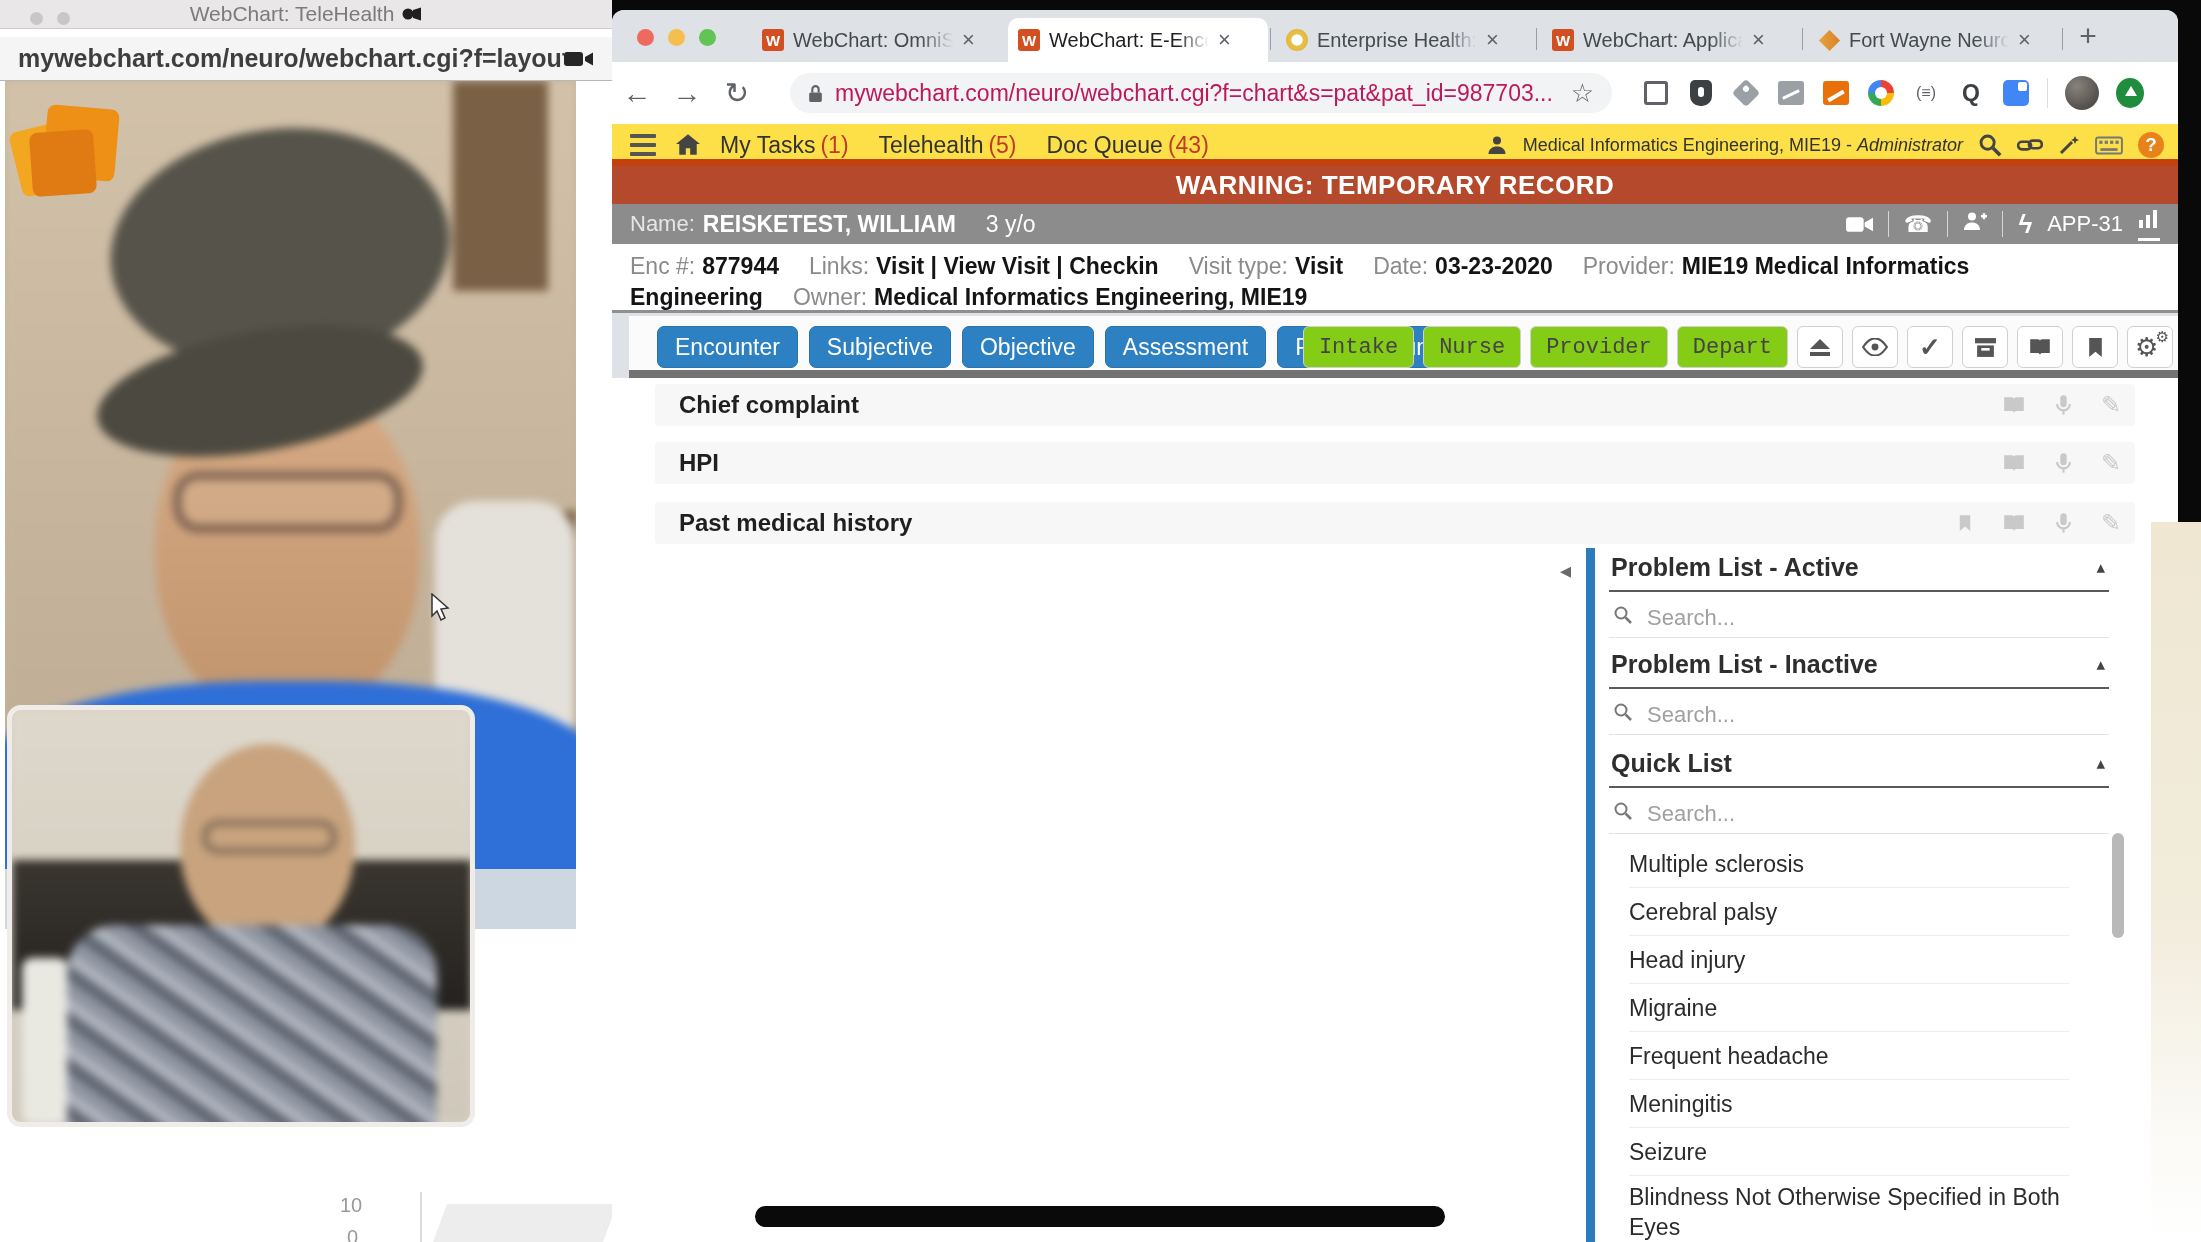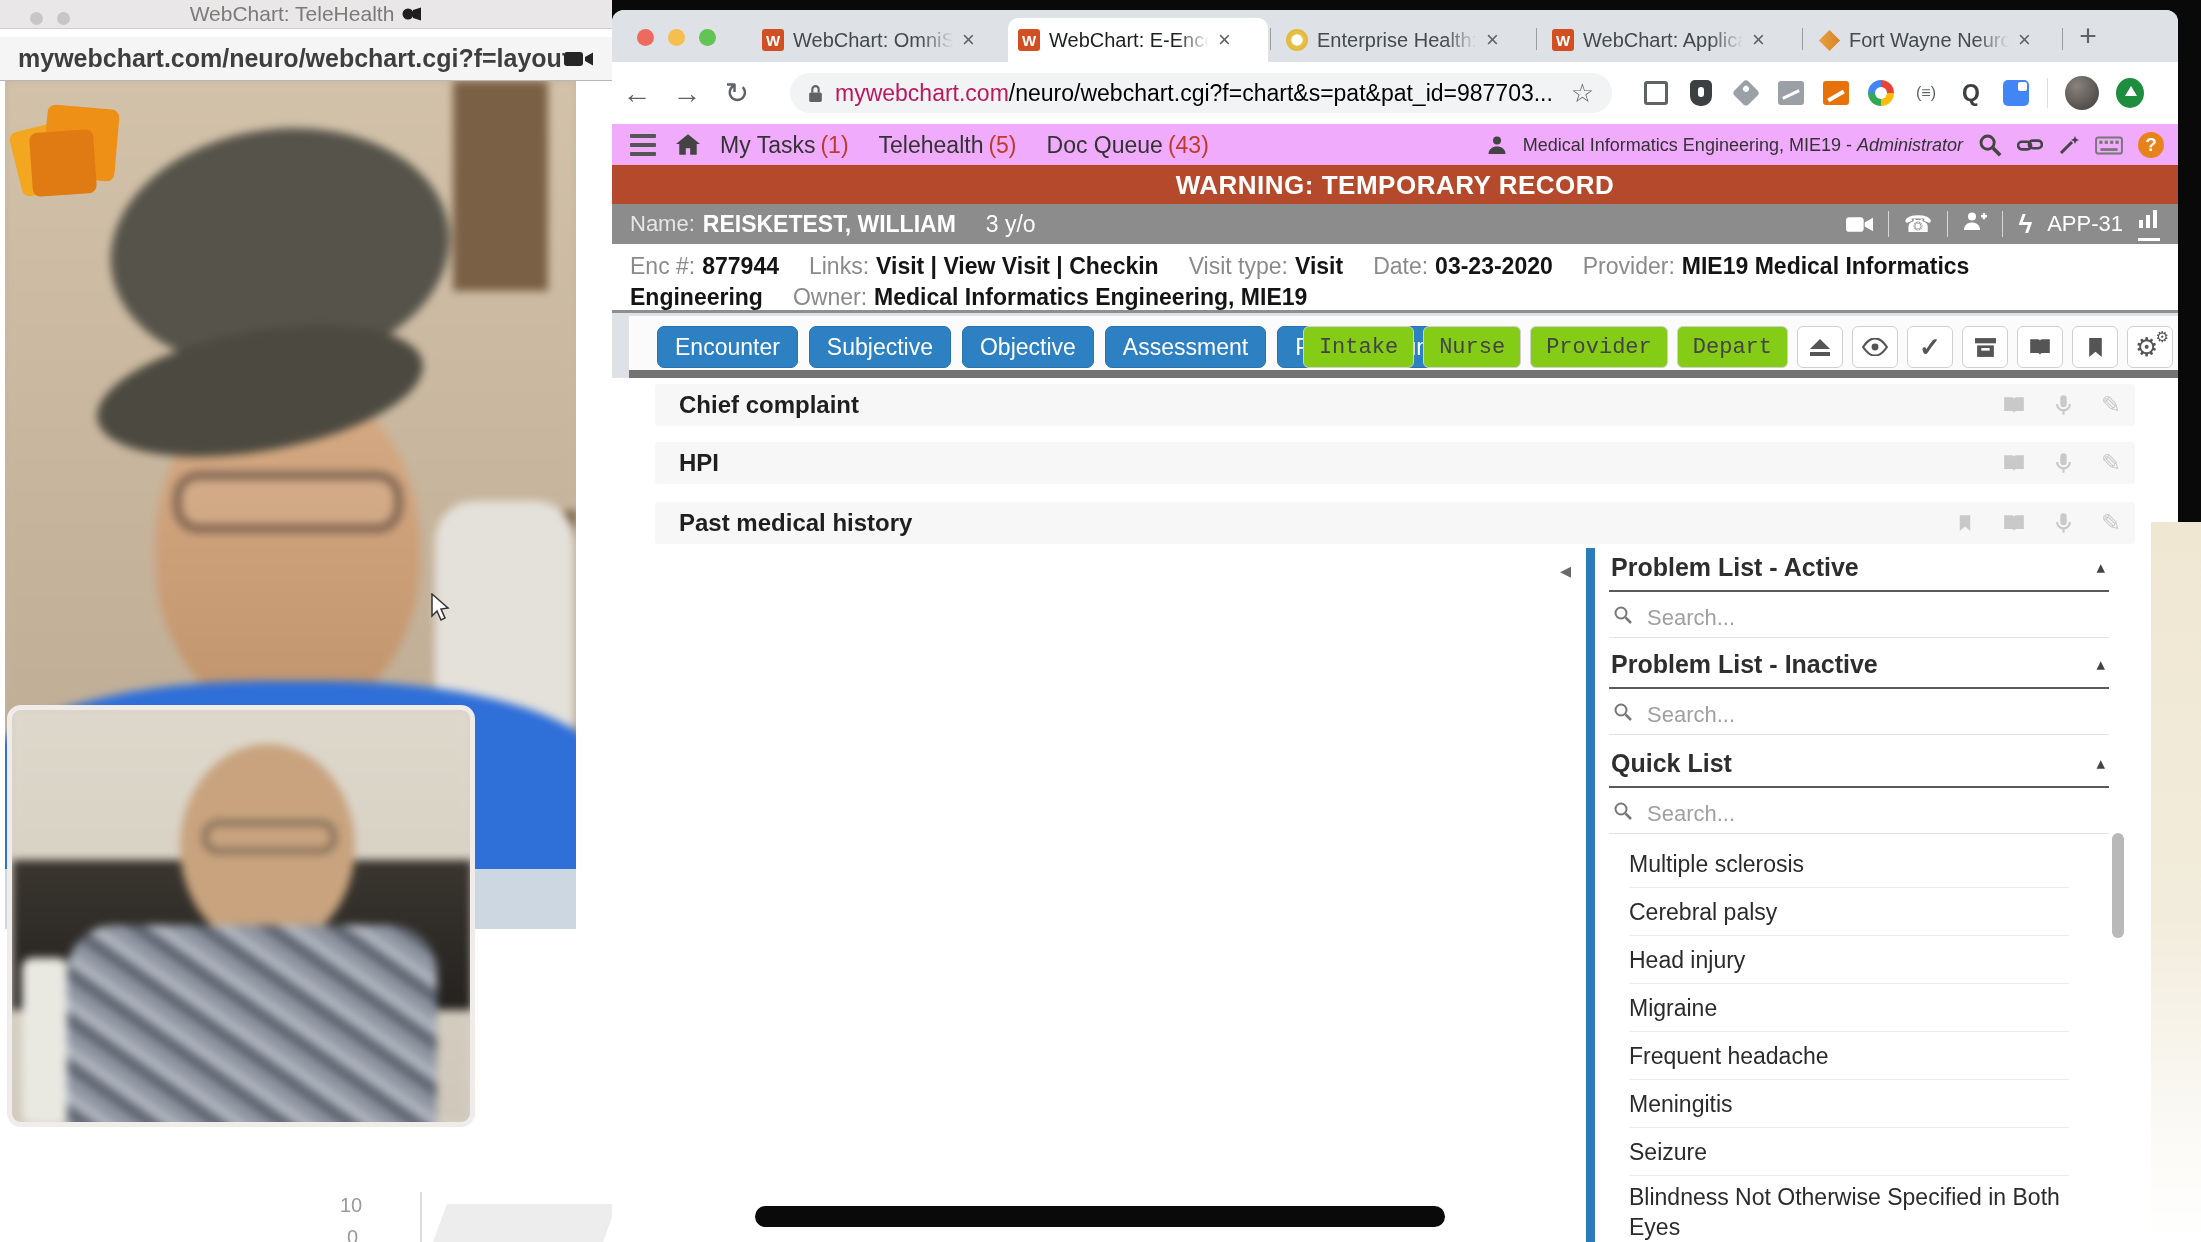--- a/index.html
+++ b/index.html
@@ -72,21 +72,21 @@
   .fav-diamond{width:15px;height:15px;background:linear-gradient(45deg,#e8a13c,#d9822a);transform:rotate(45deg);}
   .newtab{position:absolute;left:1458px;top:8px;width:36px;height:36px;font-size:30px;color:#5f6368;
           display:flex;align-items:center;justify-content:center;}
 
   .addrbar{position:absolute;left:0;top:52px;width:1566px;height:62px;background:#fff;display:flex;align-items:center;}
   .nav-glyph{font-size:29px;color:#5f6368;width:50px;text-align:center;}
   .omnibox{position:absolute;left:178px;top:11px;width:822px;height:40px;background:#f1f3f4;border-radius:20px;
            display:flex;align-items:center;padding:0 18px;gap:12px;}
   .omni-url{font-size:23px;white-space:nowrap;overflow:hidden;flex:1;}
   .omni-domain{color:#be185d;}
-  .omni-path{color:#000000;}
+  .omni-path{color:#be185d;}
   .omni-star{font-size:26px;color:#5f6368;}
   .extrow{position:absolute;left:1030px;top:14px;display:flex;align-items:center;gap:17px;}
   .ext{width:28px;height:28px;display:flex;align-items:center;justify-content:center;font-size:16px;color:#5f6368;}
   .ext-frame{width:24px;height:24px;border:3px solid #5f6368;border-radius:3px;}
   .ext-shield{width:22px;height:26px;background:#3c4043;border-radius:5px 5px 10px 10px;position:relative;}
   .ext-shield::after{content:"";position:absolute;left:8px;top:7px;width:6px;height:10px;background:#fff;border-radius:3px;}
   .ext-tag{width:20px;height:20px;background:#9aa0a6;border-radius:4px;transform:rotate(45deg);position:relative;}
   .ext-tag::after{content:"";position:absolute;left:4px;top:4px;width:6px;height:6px;border-radius:50%;background:#fff;}
   .ext-chart{width:26px;height:24px;background:#9aa0a6;border-radius:3px;position:relative;}
   .ext-chart::after{content:"";position:absolute;left:4px;top:12px;width:18px;height:3px;background:#fff;transform:rotate(-25deg);}
@@ -97,21 +97,21 @@
   .ext-compass::after{content:"";position:absolute;left:7px;top:7px;width:12px;height:12px;border-radius:50%;background:#fff;}
   .ext-q{font-size:23px;font-weight:bold;color:#3c4043;}
   .ext-blue{width:26px;height:26px;background:#4285f4;border-radius:5px;position:relative;}
   .ext-blue::after{content:"";position:absolute;right:2px;top:2px;width:9px;height:9px;background:#fff;border-radius:2px;}
   .ext-sep{width:1px;height:30px;background:#dadce0;}
   .avatar{width:34px;height:34px;border-radius:50%;background:radial-gradient(circle at 35% 30%,#8a837c,#54504c 70%);}
   .ext-green{width:30px;height:30px;border-radius:50%;background:#1e8e3e;position:relative;}
   .ext-green::after{content:"";position:absolute;left:9px;top:8px;width:0;height:0;
                     border-left:6px solid transparent;border-right:6px solid transparent;border-bottom:10px solid #fff;}
 
-  .appnav{position:absolute;left:0;top:114px;width:1566px;height:42px;background:#f0abfc;border-bottom:1px solid #c2410c;}
+  .appnav{position:absolute;left:0;top:114px;width:1566px;height:42px;background:#fde047;border-bottom:7px solid #c2410c;}
   .hamburger{position:absolute;left:18px;top:10px;width:26px;height:22px;display:flex;flex-direction:column;justify-content:space-between;}
   .hamburger i{display:block;height:4px;background:#555;border-radius:1px;}
   .nav-home{position:absolute;left:64px;top:10px;}
   .nav-items{position:absolute;left:108px;top:0;height:42px;display:flex;align-items:center;gap:30px;font-size:23px;color:#333;}
   .nav-count{color:#c0392b;margin-left:5px;}
   .nav-right{position:absolute;right:14px;top:0;height:42px;display:flex;align-items:center;gap:15px;}
   .nav-user{font-size:18px;color:#333;}
   .nav-user .role{font-style:italic;}
   .help-circle{width:26px;height:26px;border-radius:50%;background:#e8831c;color:#fff;font-size:19px;font-weight:bold;
                display:flex;align-items:center;justify-content:center;}

